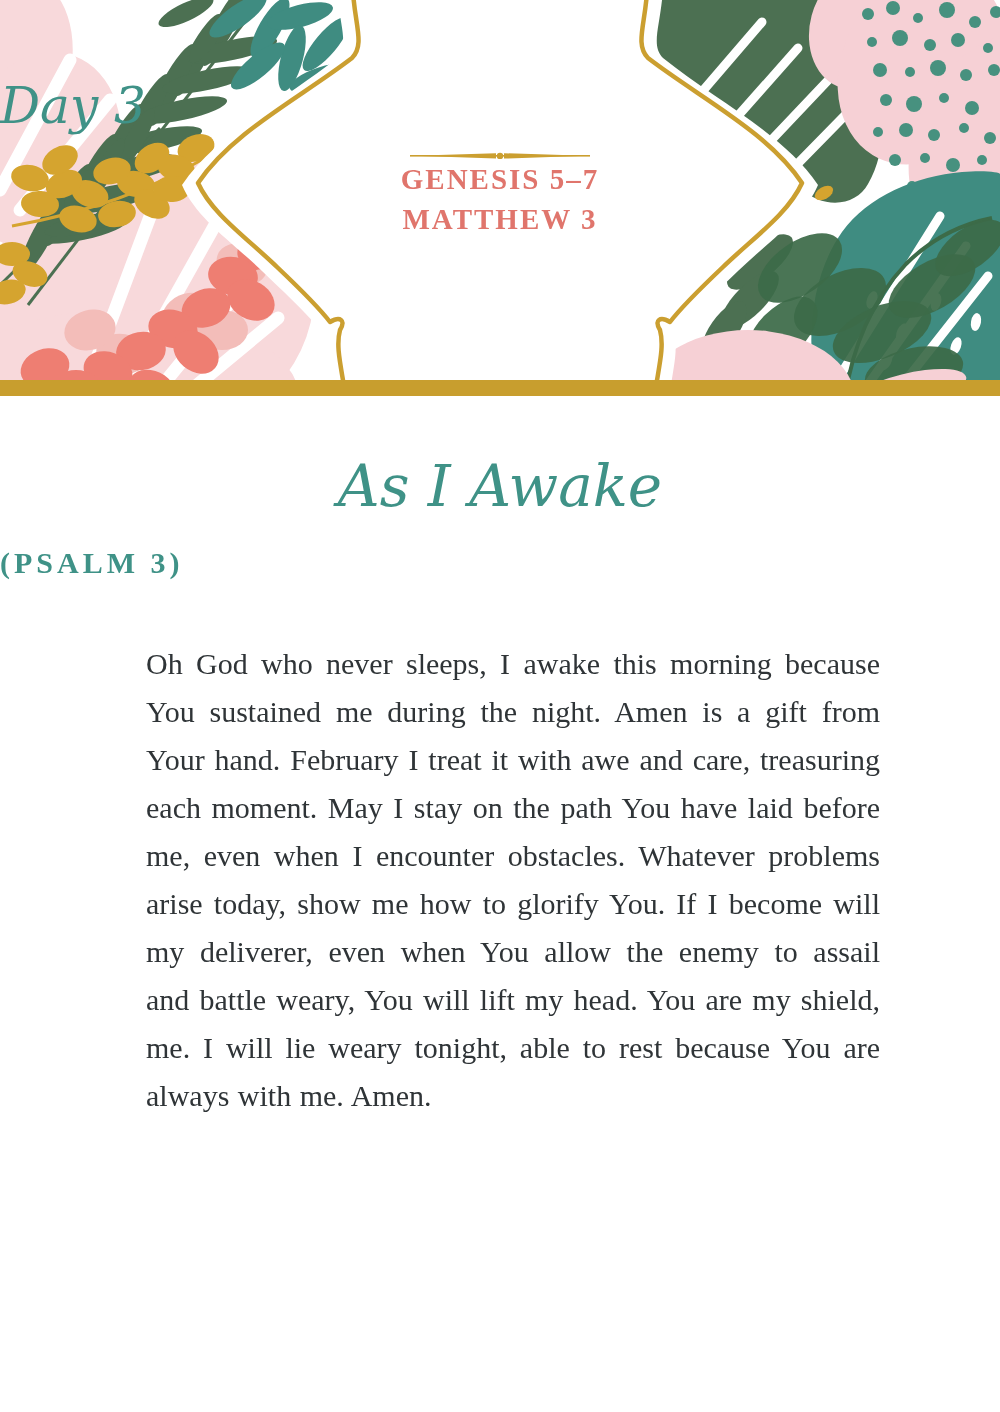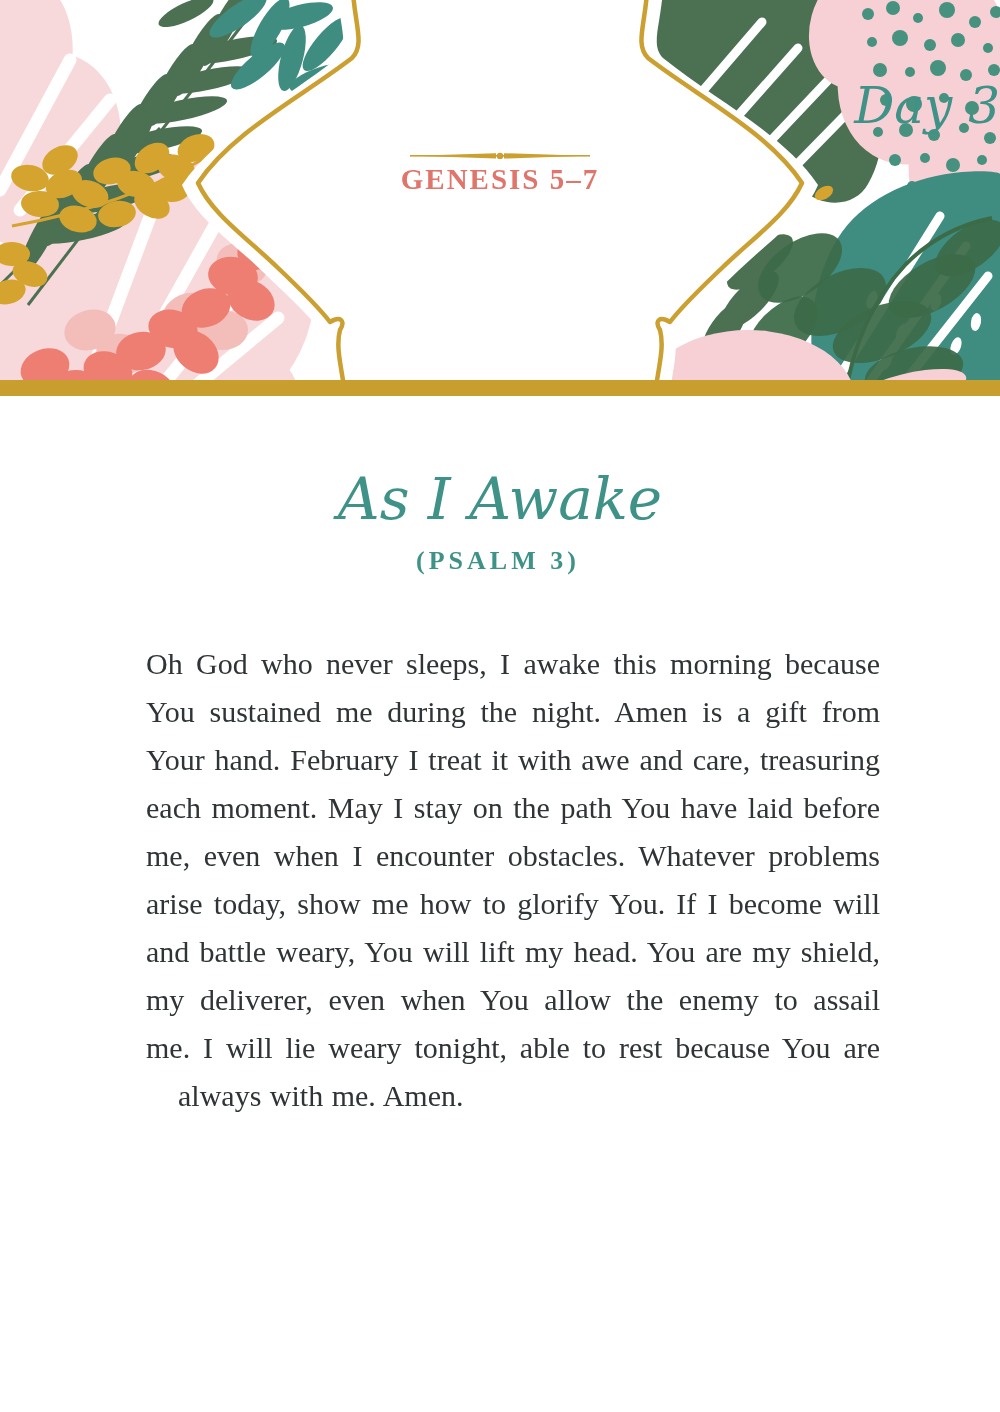--- a/index.html
+++ b/index.html
@@ -25,51 +25,51 @@
   .st-green{stroke:var(--leaf-green);stroke-width:3;fill:none;}
   .st-green2{stroke:var(--leaf-green-dark);stroke-width:4;fill:none;}
   .st-mustard{stroke:var(--mustard);stroke-width:3;fill:none;}
   .st-coral{stroke:var(--leaf-coral);stroke-width:3;fill:none;}
   .s-white{stroke:#fff;stroke-width:13;stroke-linecap:round;}
   .s-white2{stroke:#fff;stroke-width:9;stroke-linecap:round;}
   .frame{stroke:var(--gold);stroke-width:4.5;fill:none;stroke-linejoin:round;stroke-linecap:round;}
 
   
   .day{
-    position:absolute;top:76px;left:0;right:0;text-align:right;
+    position:absolute;top:76px;left:0;right:0;text-align:left;
     font-family:"DejaVu Serif", serif;font-style:italic;
     font-size:50px;line-height:60px;color:var(--teal);
   }
   .divider{position:absolute;top:149px;left:50%;transform:translateX(-50%);}
   .readings{
     position:absolute;top:159px;left:0;right:0;text-align:center;
     color:var(--coral);font-weight:700;font-size:29px;line-height:40px;
     letter-spacing:2px;text-transform:uppercase;
   }
   
   .title{
-    position:absolute;top:448px;left:0;right:0;margin:16px;text-align:center;
+    position:absolute;top:448px;left:0;right:0;margin:3px;text-align:center;
     font-family:"DejaVu Serif", serif;font-style:italic;font-weight:normal;
     font-size:58px;line-height:70px;color:var(--teal);
   }
   .subtitle{
-    position:absolute;top:546px;left:0;right:4px;text-align:center;
-    color:var(--teal);font-weight:700;font-size:26px;letter-spacing:4px;
+    position:absolute;top:546px;left:0;right:4px;text-align:left;
+    color:var(--teal);font-weight:700;font-size:30px;letter-spacing:4px;
     text-transform:uppercase;
   }
   .prayer{
     position:absolute;top:640px;left:146px;width:734px;
     color:var(--ink);font-size:30px;line-height:48px;
   }
   .prayer-line{
     white-space:nowrap;overflow:hidden;
     text-align:justify;text-align-last:justify;
     word-spacing:1px;
   }
-  .prayer-line:last-child{text-align-last:left;margin-left:32px;}
+  .prayer-line:last-child{text-align-last:left;}
 </style>
 </head>
 <body>
 
 <div class="page">
 
   <header class="header">
     <svg class="art" width="1000" height="396" viewBox="0 0 1000 396">
 
       <g>
@@ -281,33 +281,34 @@
       <g fill="var(--gold)">
         <rect x="0" y="6" width="180" height="1.6"></rect>
         <polygon points="4,6.8 86,4.2 86,9.6"></polygon>
         <polygon points="176,6.8 94,4.2 94,9.6"></polygon>
         <circle cx="90" cy="6.9" r="3.2"></circle>
       </g>
     </svg>
 
     <div class="readings">
       <div>Genesis 5–7</div>
+      <div>Matthew 3</div>
     </div>
   </header>
 
   <main>
     <h1 class="title">As I Awake</h1>
     <div class="subtitle">(Psalm 3)</div>
 
     <div class="prayer">
       <div class="prayer-line">Oh God who never sleeps, I awake this morning because</div>
       <div class="prayer-line">You sustained me during the night. Amen is a gift from</div>
       <div class="prayer-line">Your hand. February I treat it with awe and care, treasuring</div>
       <div class="prayer-line">each moment. May I stay on the path You have laid before</div>
       <div class="prayer-line">me, even when I encounter obstacles. Whatever problems</div>
       <div class="prayer-line">arise today, show me how to glorify You. If I become will</div>
+      <div class="prayer-line">my deliverer, even when You allow the enemy to assail</div>
       <div class="prayer-line">and battle weary, You will lift my head. You are my shield,</div>
-      <div class="prayer-line">my deliverer, even when You allow the enemy to assail</div>
       <div class="prayer-line">me. I will lie weary tonight, able to rest because You are</div>
       <div class="prayer-line">always with me. Amen.</div>
     </div>
   </main>
 </div>
 
 </body></html>

